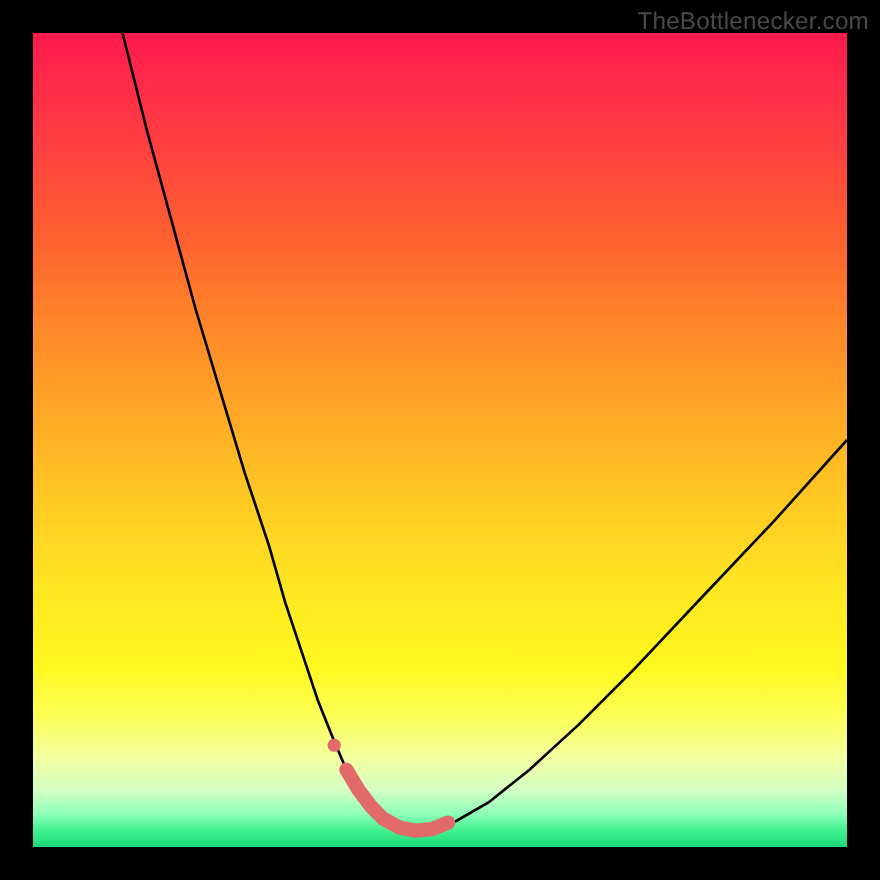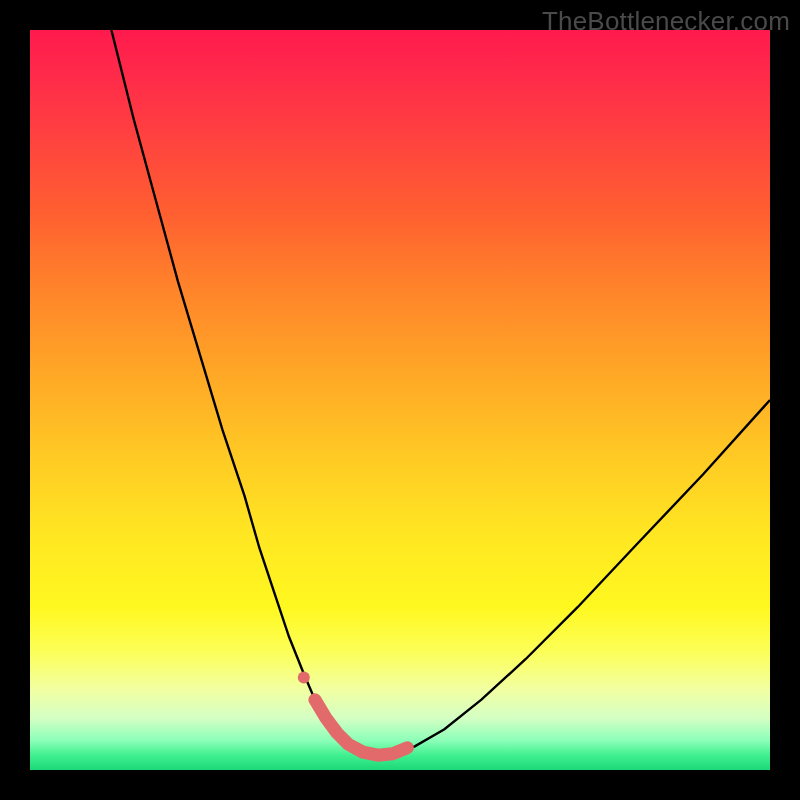--- a/index.html
+++ b/index.html
@@ -57,21 +57,21 @@
     left: 0;
     top: 0;
     width: 740px;
     height: 740px;
   }
   .watermark {
     position: absolute;
     top: 6px;
     right: 10px;
     color: #4a4a4a;
-    font-size: 26px;
+    font-size: 22px;
     letter-spacing: 0.2px;
     user-select: none;
   }
 </style>
 </head>
 <body>
 
 <div class="frame">
   <div class="plot">
     <div class="gradient"></div>

